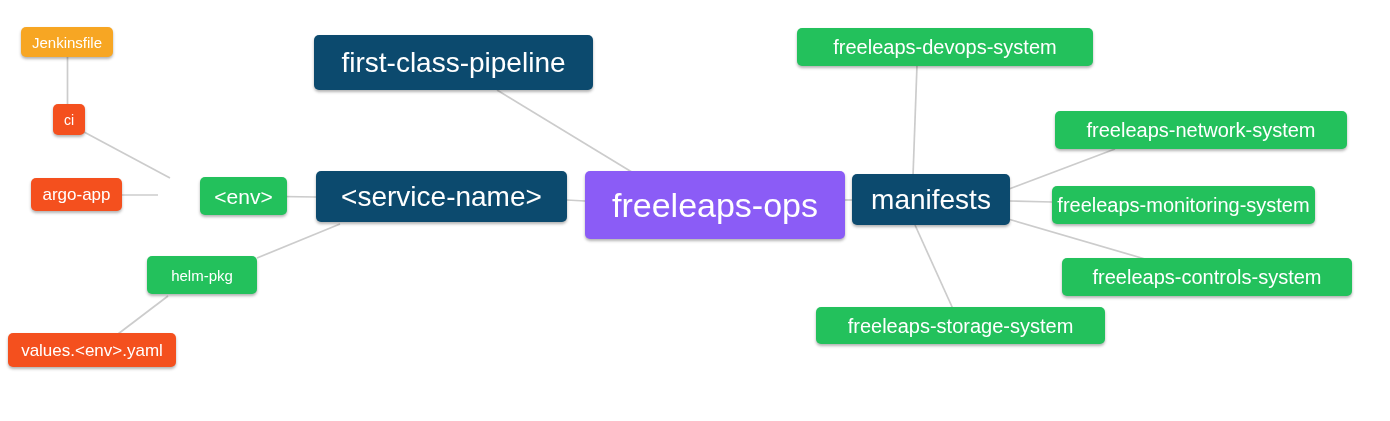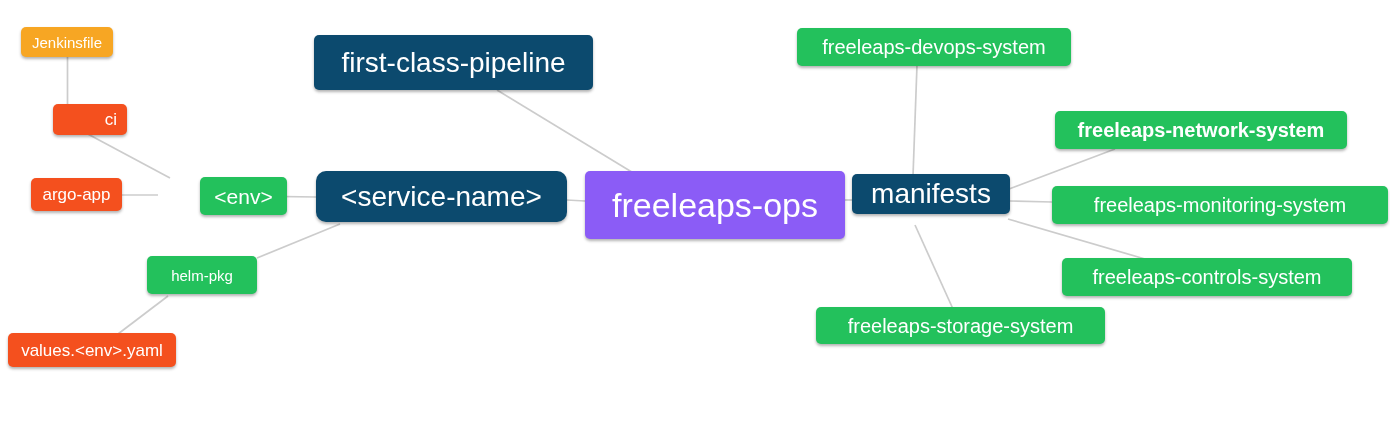--- a/index.html
+++ b/index.html
@@ -31,32 +31,32 @@
     cursor: default;
     line-height: 1;
   }
   .c-blue  { background: #0c4a6e; }
   .c-green { background: #23c15c; }
   .c-red   { background: #f4501e; }
   .c-amber { background: #f7a623; }
   .c-dark  { background: #8b5cf6; }
 
   .n-jenkinsfile { left: 21px;  top: 27px;  width: 92px;  height: 30px; font-size: 15px; }
-  .n-ci          { left: 53px;  top: 104px; width: 32px;  height: 31px; font-size: 17px; padding-left: 42px; }
+  .n-ci          { left: 53px;  top: 104px; width: 32px;  height: 31px; font-size: 14px; }
   .n-argo        { left: 31px;  top: 178px; width: 91px;  height: 33px; font-size: 17px; }
   .n-env         { left: 158px; top: 177px; width: 87px;  height: 38px; font-size: 21px; margin-left: 42px; }
   .n-helm        { left: 147px; top: 256px; width: 110px; height: 38px; font-size: 15px; }
   .n-values      { left: 8px;   top: 333px; width: 168px; height: 34px; font-size: 17px; }
   .n-pipeline    { left: 314px; top: 35px;  width: 279px; height: 55px; font-size: 28px; }
-  .n-service     { left: 316px; top: 171px; width: 251px; height: 51px; font-size: 28px; border-radius: 10px; }
+  .n-service     { left: 316px; top: 171px; width: 251px; height: 51px; font-size: 28px; }
   .n-ops         { left: 585px; top: 171px; width: 260px; height: 68px; font-size: 34px; }
-  .n-manifests   { left: 852px; top: 174px; width: 158px; height: 40px; font-size: 28px; }
-  .n-devops      { left: 797px; top: 28px;  width: 274px; height: 38px; font-size: 20px; }
-  .n-network     { left: 1055px;top: 111px; width: 292px; height: 38px; font-size: 20px; font-weight: bold; }
-  .n-monitoring  { left: 1052px;top: 186px; width: 336px; height: 38px; font-size: 20px; }
+  .n-manifests   { left: 852px; top: 174px; width: 158px; height: 51px; font-size: 28px; }
+  .n-devops      { left: 797px; top: 28px;  width: 296px; height: 38px; font-size: 20px; }
+  .n-network     { left: 1055px;top: 111px; width: 292px; height: 38px; font-size: 20px; }
+  .n-monitoring  { left: 1052px;top: 186px; width: 263px; height: 38px; font-size: 20px; }
   .n-controls    { left: 1062px;top: 258px; width: 290px; height: 38px; font-size: 20px; }
   .n-storage     { left: 816px; top: 307px; width: 289px; height: 37px; font-size: 20px; text-align: right; }
 </style>
 </head>
 <body>
 
 <div class="canvas">
 
   <svg class="edges" viewBox="0 0 1390 421">
     <line x1="67.5" y1="57" x2="67.5" y2="104"></line>

